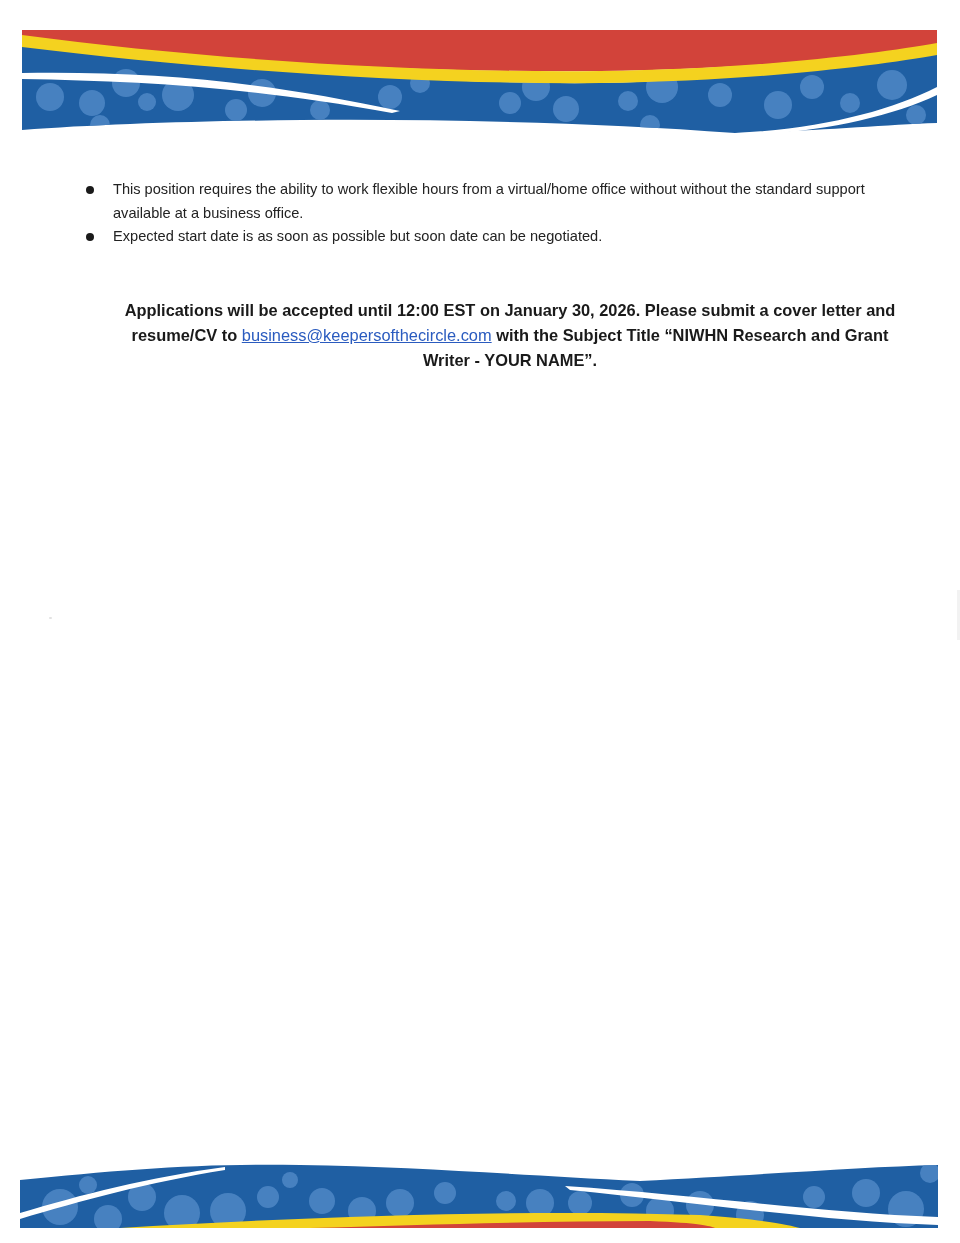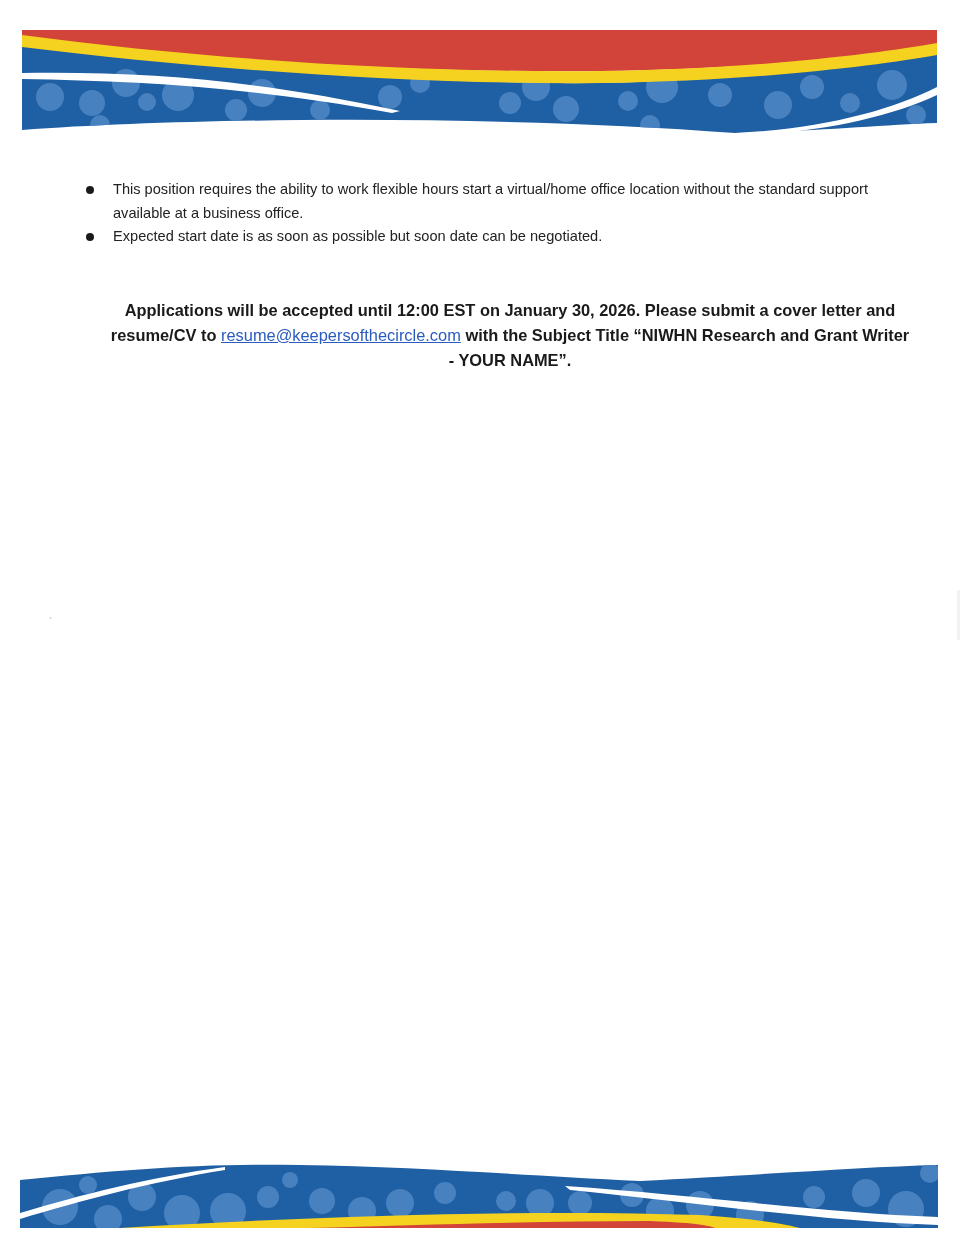--- a/index.html
+++ b/index.html
@@ -92,29 +92,29 @@
 
     <path d="M22 48 C 150 46, 260 56, 400 86 L 392 88 C 250 62, 140 56, 22 54 Z" fill="#ffffff"></path>
 
     <path d="M735 108 C 820 104, 890 86, 937 62 L 937 70 C 890 92, 820 108, 740 110 Z" fill="#ffffff"></path>
   </svg>
 </div>
 
 <ul class="bullets">
   <li>
     <span class="dot"></span>
-    <span>This position requires the ability to work flexible hours start a virtual/home office location without the standard support available at a business office.</span>
+    <span>This position requires the ability to work flexible hours from a virtual/home office without without the standard support available at a business office.</span>
   </li>
   <li>
     <span class="dot"></span>
     <span>Expected start date is as soon as possible but soon date can be negotiated.</span>
   </li>
 </ul>
 
-<p class="notice"><span>Applications will be accepted until 12:00 EST on January 30, 2026. Please submit a cover letter and resume/CV to </span><a href="careers@keepersofthecircle.com">resume@keepersofthecircle.com</a><span> with the Subject Title “NIWHN Research and Grant Writer - YOUR NAME”.</span></p>
+<p class="notice"><span>Applications will be accepted until 12:00 EST on January 30, 2026. Please submit a cover letter and resume/CV to </span><a href="careers@keepersofthecircle.com">business@keepersofthecircle.com</a><span> with the Subject Title “NIWHN Research and Grant Writer - YOUR NAME”.</span></p>
 
 <div class="speck"></div>
 <div class="edge-shadow"></div>
 
 <div class="banner banner-bottom">
   <svg viewBox="0 0 960 85" preserveAspectRatio="none">
     <defs>
       <clipPath id="botBlueClip">
         <path d="M20 25 C 120 15, 200 8, 300 10 C 420 12, 520 20, 640 26 C 760 20, 860 12, 938 10 L 938 73 L 20 73 Z"></path>
       </clipPath>

